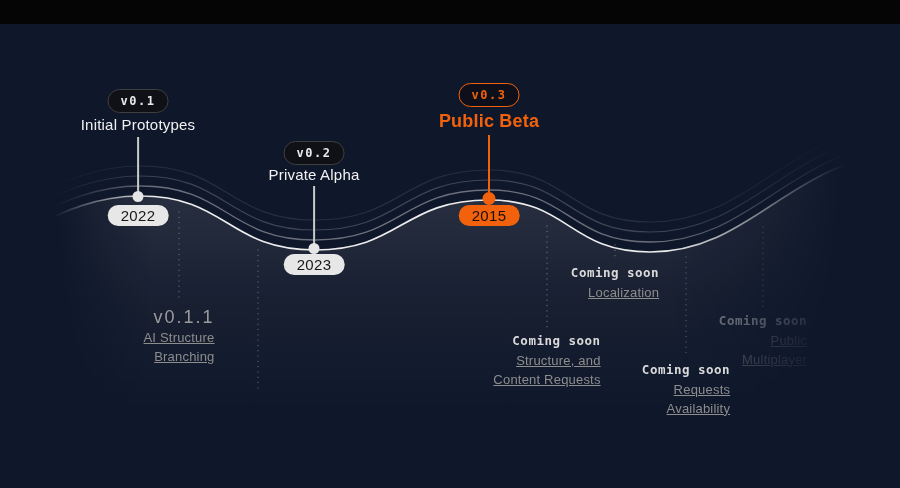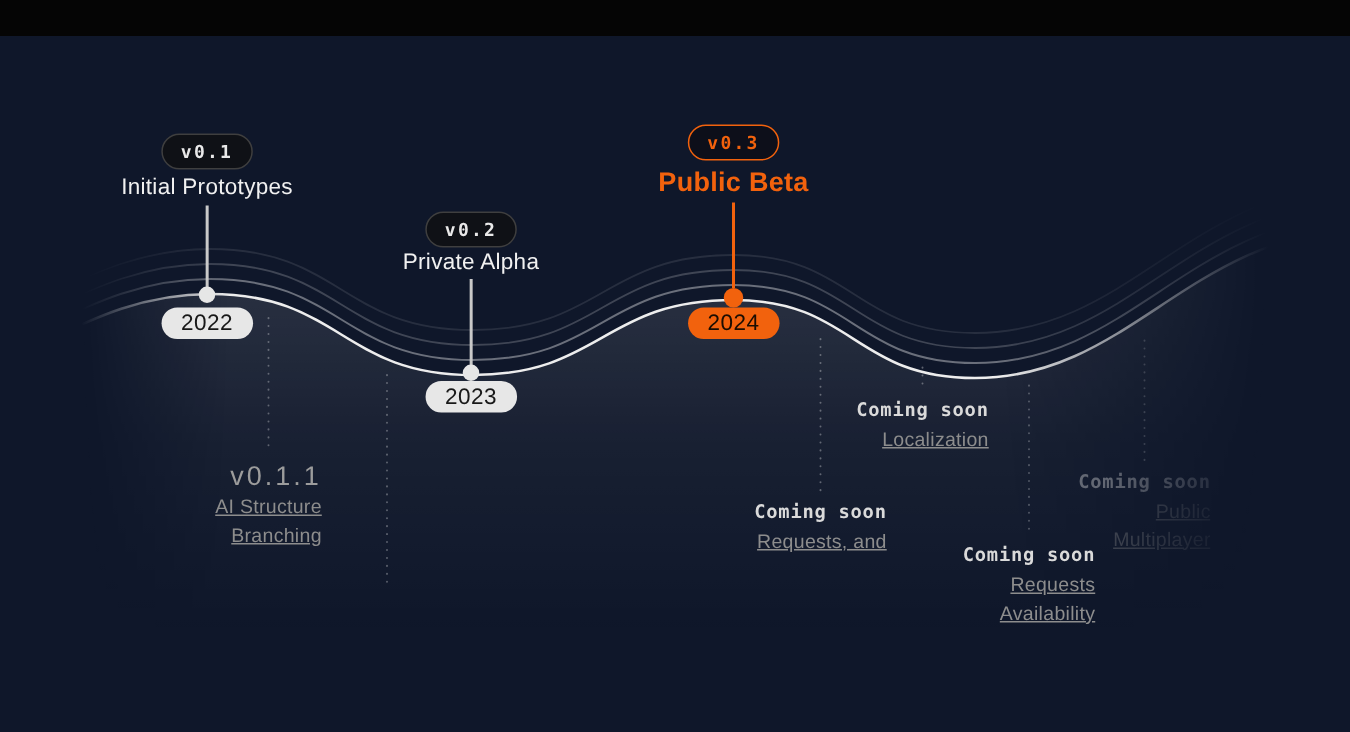--- a/index.html
+++ b/index.html
@@ -122,38 +122,39 @@
     <div class="m-connector" style="top:162px;height:58px"></div>
     <div class="m-dot white" style="top:219px"></div>
     <div class="m-year" style="top:230px">2023</div>
   </div>
 
   <div class="milestone" style="left:489px">
     <div class="m-badge accent" style="top:59px">v0.3</div>
     <div class="m-title accent" style="top:87px">Public Beta</div>
     <div class="m-connector accent" style="top:111px;height:57px"></div>
     <div class="m-dot accent" style="top:168px"></div>
-    <div class="m-year accent" style="top:181px">2024</div>
+    <div class="m-year accent" style="top:181px">2015</div>
   </div>
 
   <div class="note" style="left:179px;top:286px">
     <div class="ver">v0.1.1</div>
     <div class="line">AI Structure</div>
     <div class="line">Branching</div>
   </div>
 
 
   <div class="note" style="left:615px;top:242px">
     <div class="coming">Coming soon</div>
     <div class="line">Localization</div>
   </div>
 
   <div class="note" style="left:547px;top:310px">
     <div class="coming">Coming soon</div>
-    <div class="line">Requests, and</div>
+    <div class="line">Structure, and</div>
+    <div class="line">Content Requests</div>
   </div>
 
   <div class="note" style="left:686px;top:339px">
     <div class="coming">Coming soon</div>
     <div class="line">Requests</div>
     <div class="line">Availability</div>
   </div>
 
   <div class="note faded" style="left:763px;top:290px">
     <div class="coming">Coming soon</div>

